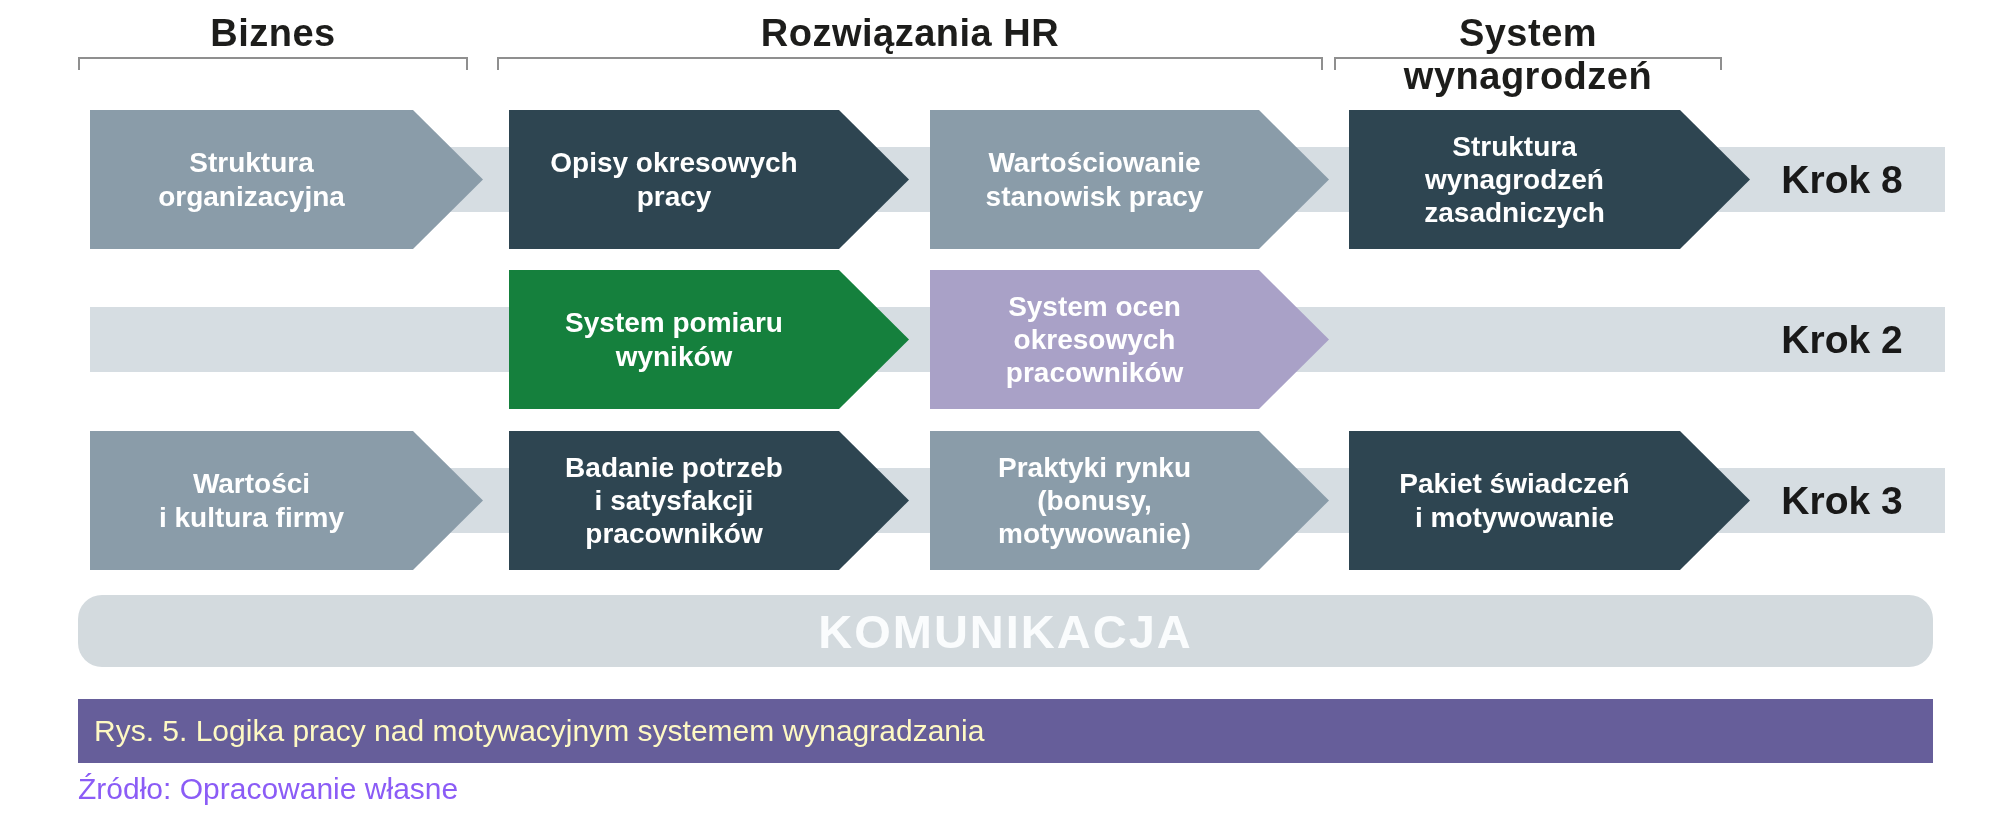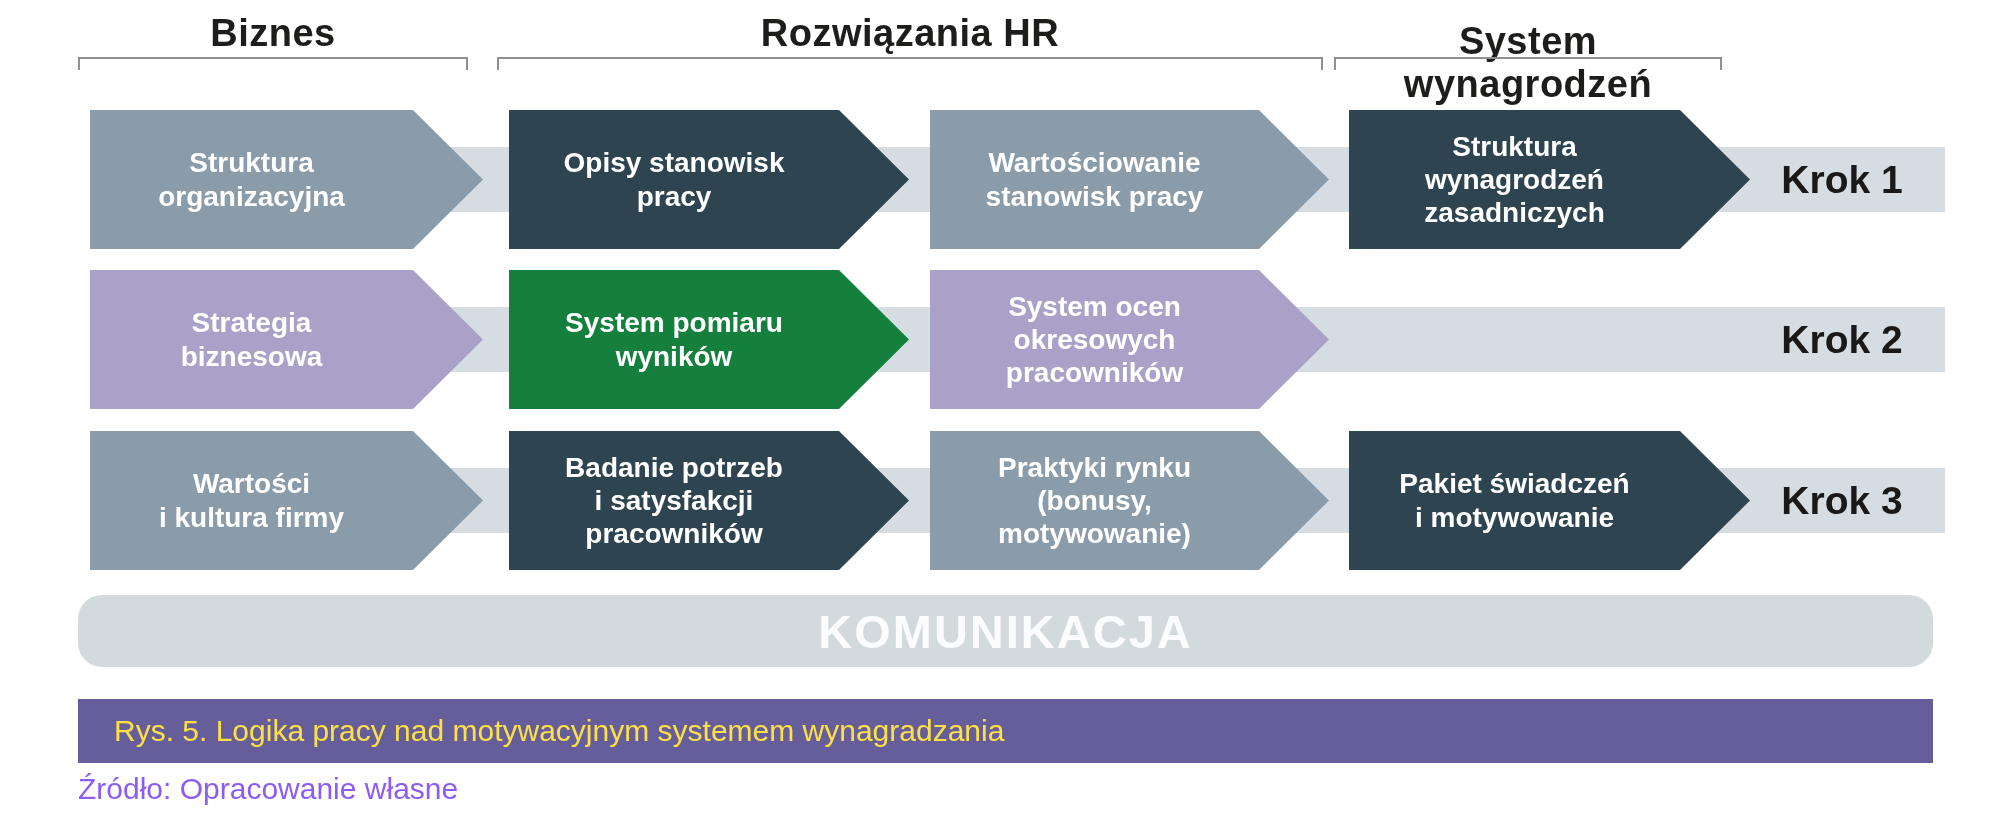--- a/index.html
+++ b/index.html
@@ -99,64 +99,62 @@
   }
   .caption-bar {
     position: absolute;
     left: 78px;
     top: 699px;
     width: 1855px;
     height: 64px;
     background: #665e9a;
     display: flex;
     align-items: center;
-    padding-left: 36px;
+    padding-left: 16px;
     box-sizing: border-box;
-    color: #fde047;
+    color: #fef9c3;
     font-size: 30px;
   }
   .source-line {
     position: absolute;
     left: 78px;
     top: 772px;
     font-size: 30px;
     color: #8b5cf6;
   }
 </style>
 </head>
 <body>
 
 <div class="diagram">
 
   <div class="col-header" style="left:78px; width:390px;">Biznes</div>
   <div class="col-header" style="left:497px; width:826px;">Rozwiązania HR</div>
-  <div class="col-header" style="left:1334px; width:388px;margin-top:8px;">System wynagrodzeń</div>
+  <div class="col-header" style="left:1334px; width:388px;">System wynagrodzeń</div>
 
   <div class="bracket" style="left:78px; width:390px;"></div>
   <div class="bracket" style="left:497px; width:826px;"></div>
   <div class="bracket" style="left:1334px; width:388px;"></div>
 
   <div class="row" style="top:110px;">
     <div class="band"></div>
     <div class="arrow steel a1">Struktura
 organizacyjna</div>
-    <div class="arrow dark a2">Opisy stanowisk
+    <div class="arrow dark a2">Opisy okresowych
 pracy</div>
     <div class="arrow steel a3">Wartościowanie
 stanowisk pracy</div>
     <div class="arrow dark a4">Struktura
 wynagrodzeń
 zasadniczych</div>
-    <div class="krok">Krok 1</div>
+    <div class="krok">Krok 8</div>
   </div>
 
   <div class="row" style="top:270px;">
     <div class="band"></div>
-    <div class="arrow lilac a1">Strategia
-biznesowa</div>
     <div class="arrow violet a2">System pomiaru
 wyników</div>
     <div class="arrow lilac a3">System ocen
 okresowych
 pracowników</div>
     <div class="krok">Krok 2</div>
   </div>
 
   <div class="row" style="top:431px;">
     <div class="band"></div>

